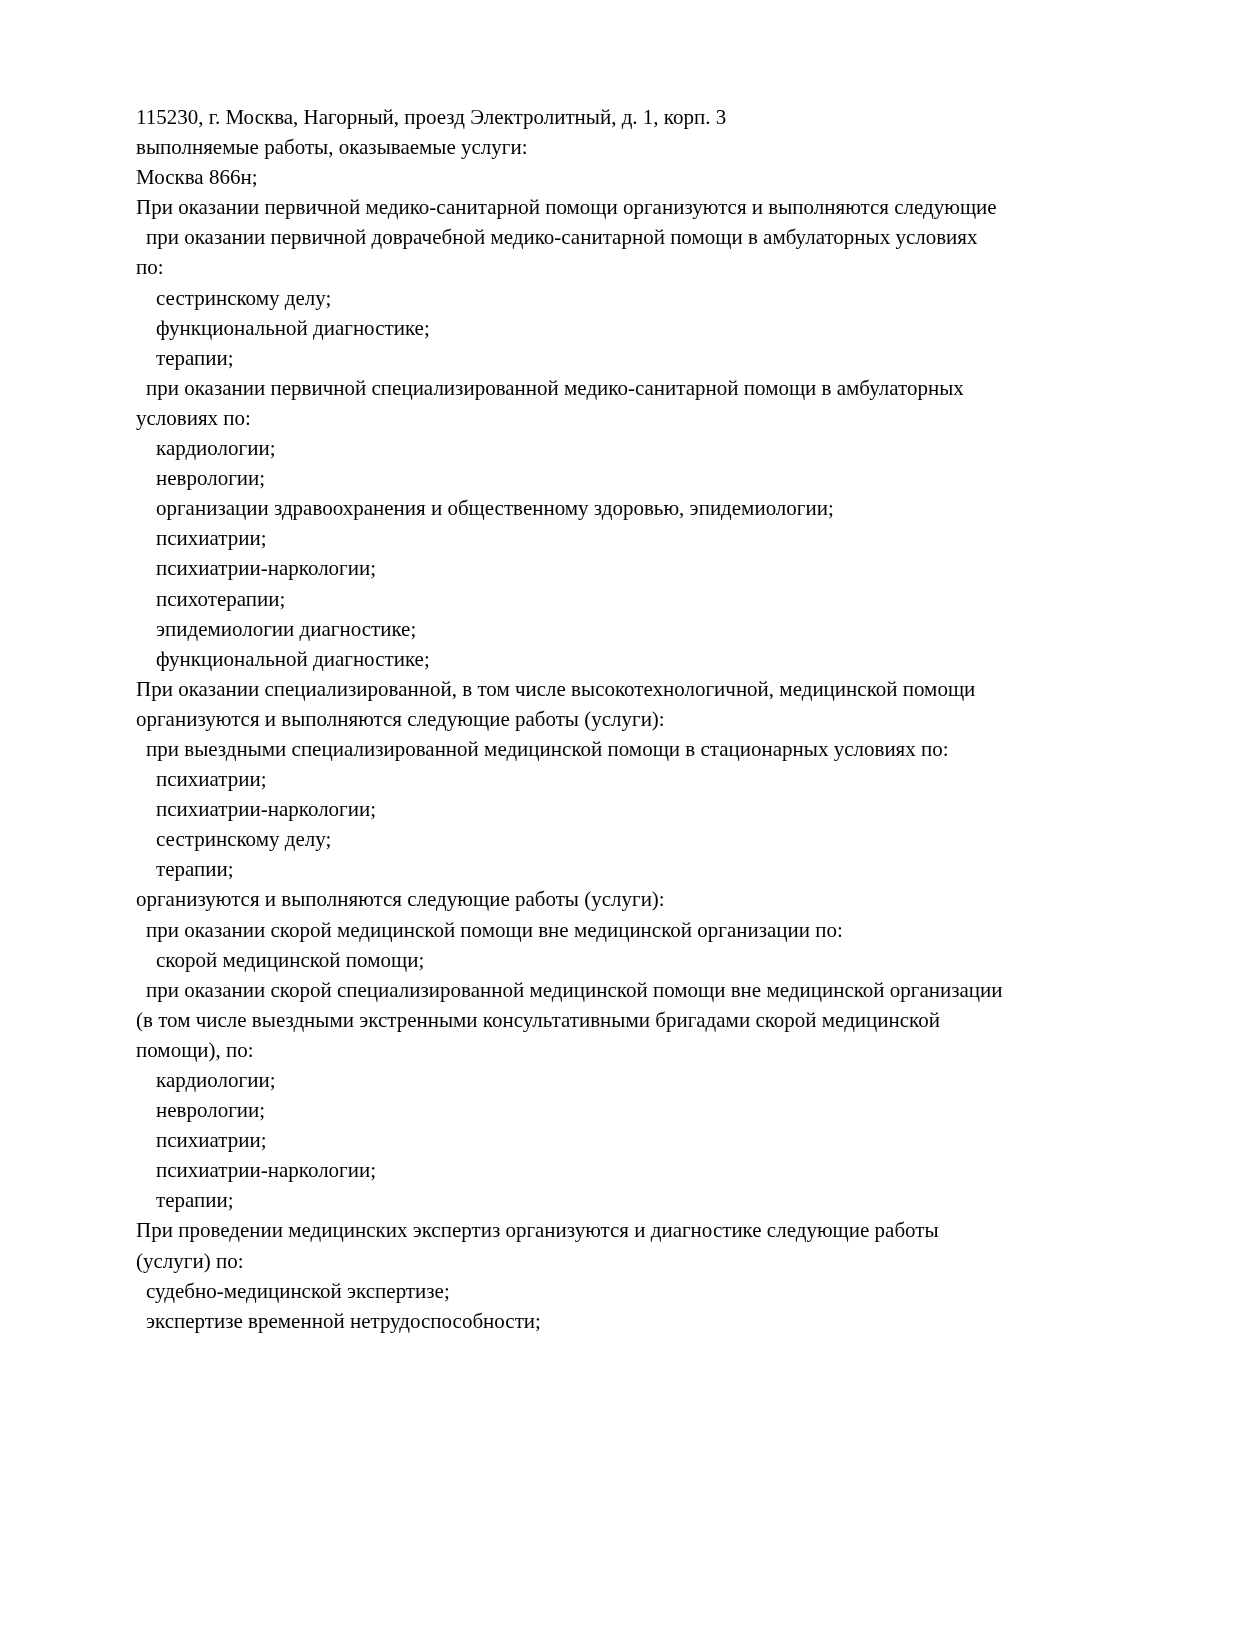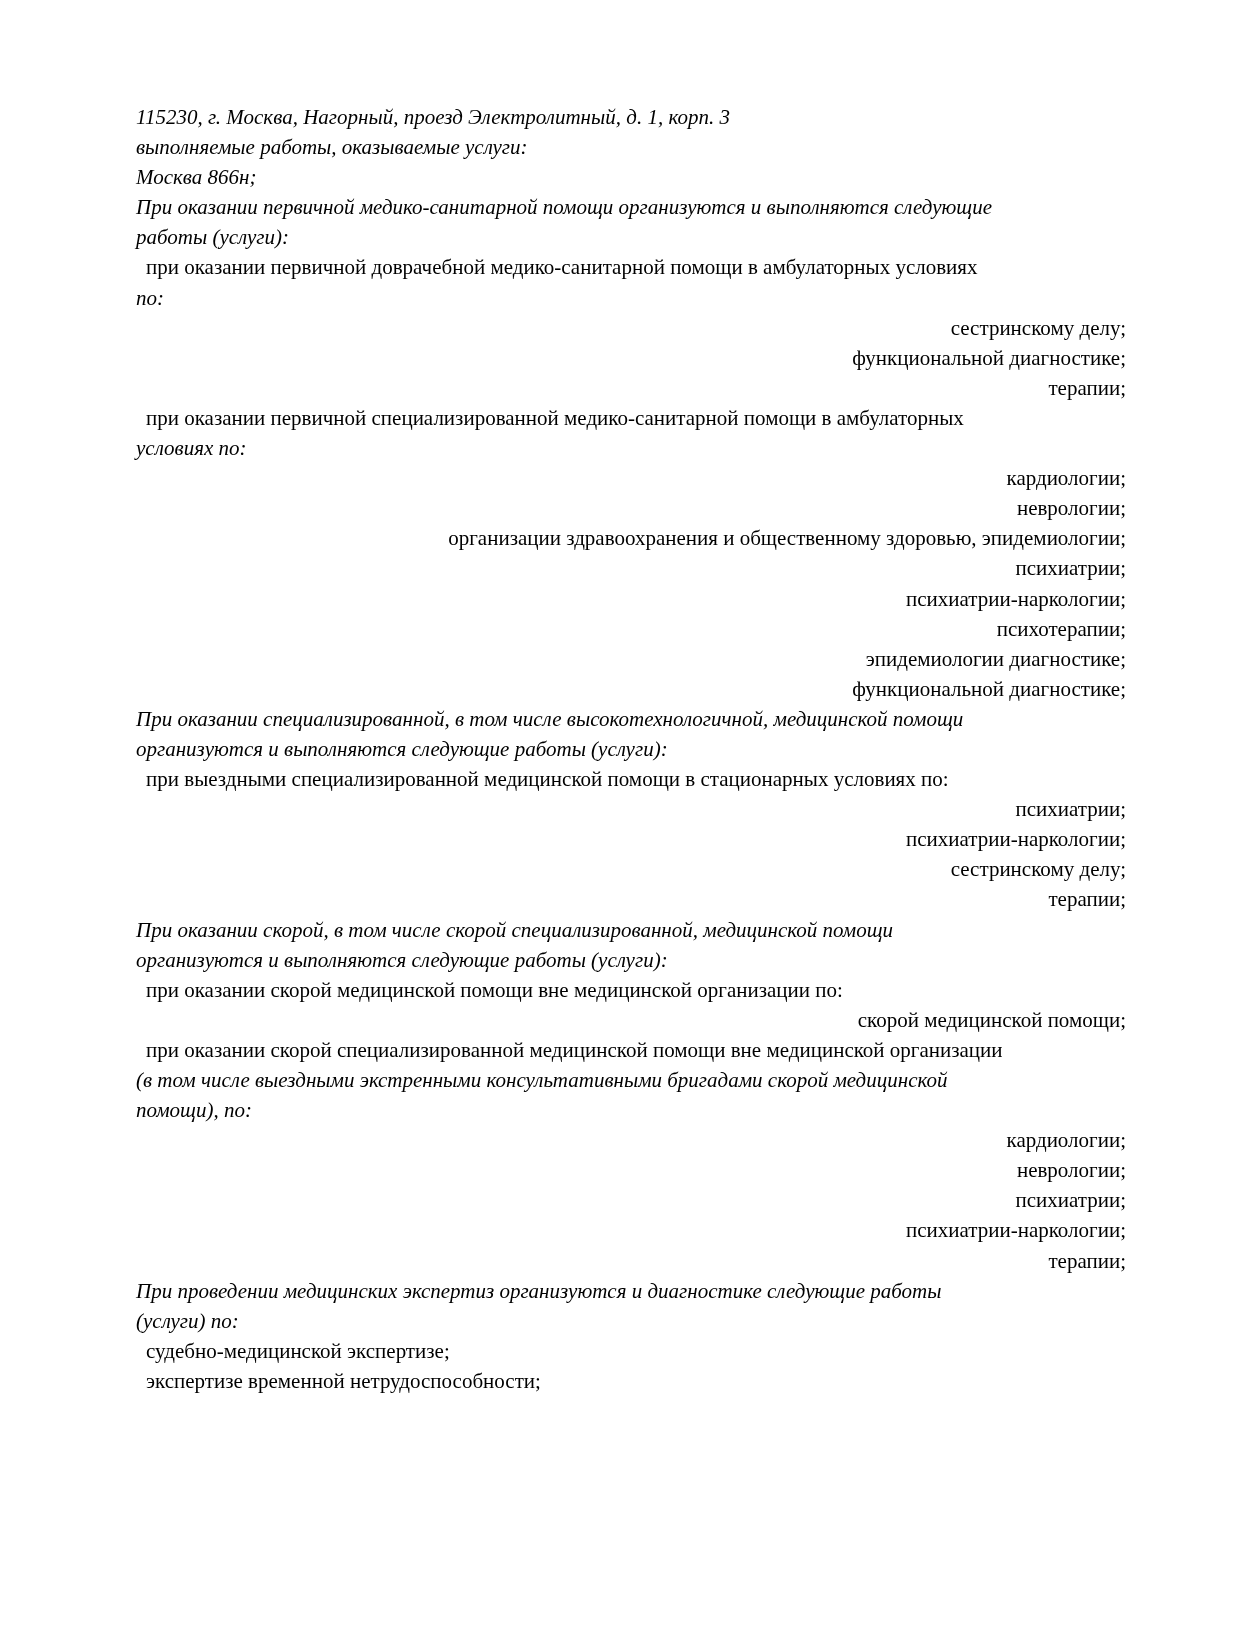--- a/index.html
+++ b/index.html
@@ -19,33 +19,32 @@
     position: absolute;
     top: 102px;
     left: 136px;
     width: 990px;
     font-size: 21px;
     line-height: 30.1px;
   }
   .line {
     white-space: nowrap;
   }
-  .indent-0 { padding-left: 0; font-style: italic; }
+  .indent-0 { padding-left: 0; }
   .indent-1 { padding-left: 10px; }
-  .indent-2 { padding-left: 20px; text-align: right; }
+  .indent-2 { padding-left: 20px; }
 </style>
 </head>
 <body>
 
 <div class="doc">
     <div class="line indent-0">115230, г. Москва, Нагорный, проезд Электролитный, д. 1, корп. 3</div>
     <div class="line indent-0">выполняемые работы, оказываемые услуги:</div>
     <div class="line indent-0">Москва 866н;</div>
     <div class="line indent-0">При оказании первичной медико-санитарной помощи организуются и выполняются следующие</div>
-    <div class="line indent-0">работы (услуги):</div>
     <div class="line indent-1">при оказании первичной доврачебной медико-санитарной помощи в амбулаторных условиях</div>
     <div class="line indent-0">по:</div>
     <div class="line indent-2">сестринскому делу;</div>
     <div class="line indent-2">функциональной диагностике;</div>
     <div class="line indent-2">терапии;</div>
     <div class="line indent-1">при оказании первичной специализированной медико-санитарной помощи в амбулаторных</div>
     <div class="line indent-0">условиях по:</div>
     <div class="line indent-2">кардиологии;</div>
     <div class="line indent-2">неврологии;</div>
     <div class="line indent-2">организации здравоохранения и общественному здоровью, эпидемиологии;</div>
@@ -54,21 +53,20 @@
     <div class="line indent-2">психотерапии;</div>
     <div class="line indent-2">эпидемиологии диагностике;</div>
     <div class="line indent-2">функциональной диагностике;</div>
     <div class="line indent-0">При оказании специализированной, в том числе высокотехнологичной, медицинской помощи</div>
     <div class="line indent-0">организуются и выполняются следующие работы (услуги):</div>
     <div class="line indent-1">при выездными специализированной медицинской помощи в стационарных условиях по:</div>
     <div class="line indent-2">психиатрии;</div>
     <div class="line indent-2">психиатрии-наркологии;</div>
     <div class="line indent-2">сестринскому делу;</div>
     <div class="line indent-2">терапии;</div>
-    <div class="line indent-0">При оказании скорой, в том числе скорой специализированной, медицинской помощи</div>
     <div class="line indent-0">организуются и выполняются следующие работы (услуги):</div>
     <div class="line indent-1">при оказании скорой медицинской помощи вне медицинской организации по:</div>
     <div class="line indent-2">скорой медицинской помощи;</div>
     <div class="line indent-1">при оказании скорой специализированной медицинской помощи вне медицинской организации</div>
     <div class="line indent-0">(в том числе выездными экстренными консультативными бригадами скорой медицинской</div>
     <div class="line indent-0">помощи), по:</div>
     <div class="line indent-2">кардиологии;</div>
     <div class="line indent-2">неврологии;</div>
     <div class="line indent-2">психиатрии;</div>
     <div class="line indent-2">психиатрии-наркологии;</div>

